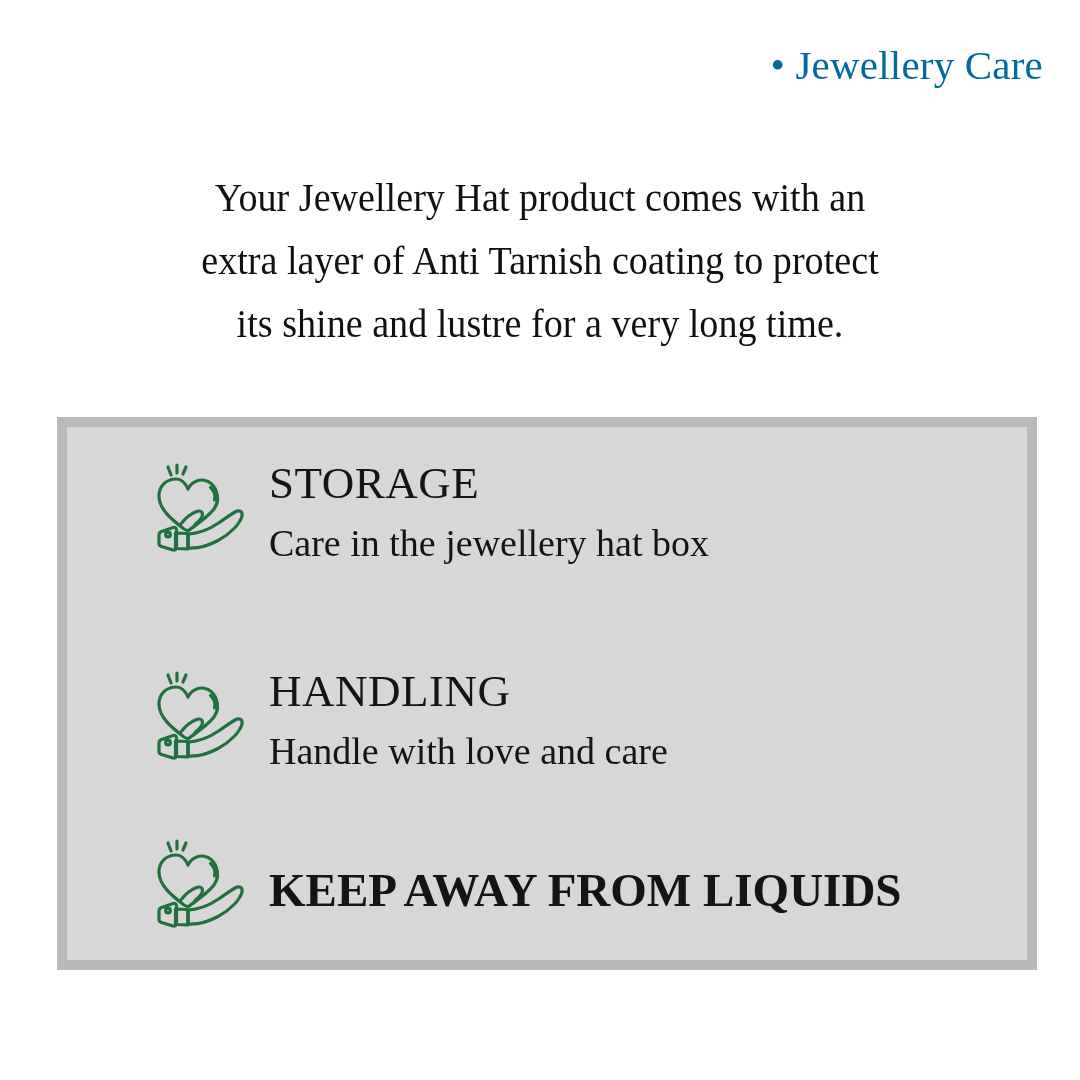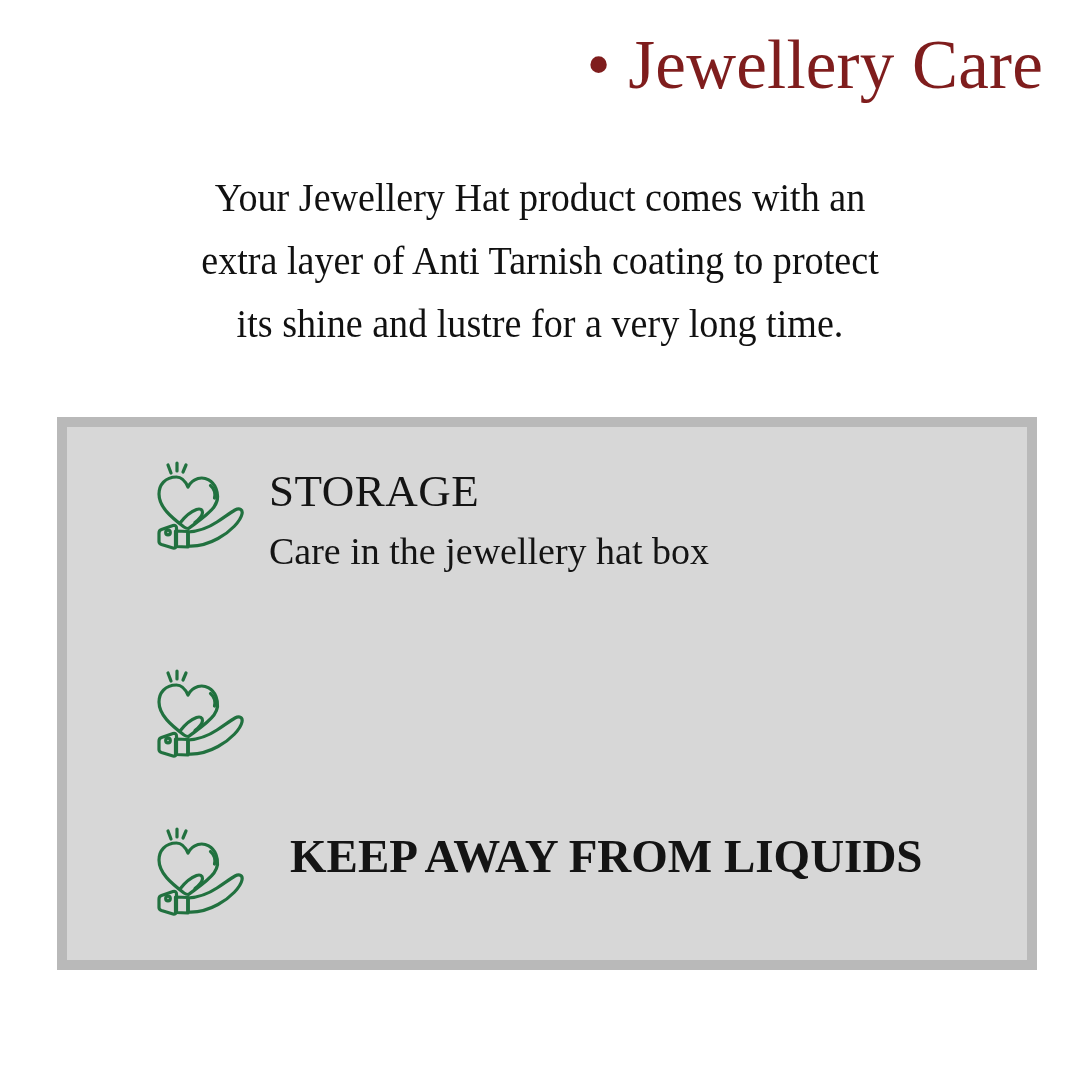--- a/index.html
+++ b/index.html
@@ -16,23 +16,23 @@
   }
 
   
   .page-title {
     position: absolute;
     top: 30px;
     left: 0;
     width: 1043px;
     text-align: right;
     font-family: "Liberation Serif", "DejaVu Serif", serif;
-    font-size: 69px;
+    font-size: 41px;
     line-height: 70px;
-    color: #7f1d1d;
+    color: #0369a1;
     letter-spacing: 0.2px;
     white-space: nowrap;
   }
 
   
   .intro {
     position: absolute;
     top: 166px;
     left: 70px;
     width: 940px;
@@ -60,26 +60,25 @@
 
   .care-list {
     position: relative;
     width: 100%;
     height: 100%;
   }
 
   .care-item {
     position: absolute;
     display: flex;
-    align-items: flex-start;
-    margin-top: 8px;
+    align-items: center;
   }
   .care-item.item-0 { left: 84px; top: 25px; }
   .care-item.item-1 { left: 84px; top: 233px; }
-  .care-item.item-2 { left: 84px; top: 391px; gap: 21px; }
+  .care-item.item-2 { left: 84px; top: 411px; }
 
   .care-icon {
     width: 100px;
     height: 100px;
     flex: 0 0 100px;
     margin-right: 18px;
   }
   .care-icon svg { display: block; width: 100px; height: 100px; }
 
   .care-text { padding-top: 4px; }
@@ -167,20 +166,26 @@
             <path d="M59.5 25.5 C63 28.5 64.5 33.5 63.5 38"></path>
             <path d="M29 63 C34 56.5 40 51.5 45.5 49.5 C49 48.2 51.5 49.5 51.5 52.5 C51.5 55.5 48.5 59 44 62.5"></path>
             <path d="M37 72 C45 71.5 57 68 66 62 C73 57.5 79.5 52.5 84 50 C88.5 47.5 92 49.5 91 54 C89.5 61 80 71.5 67 78.5 C57 84 46 86.5 37 86 Z"></path>
             <path d="M37 72 L37 86"></path>
             <path d="M24.5 71 L37 71.5 L37 87 L24.5 86.5 Z"></path>
             <path d="M10.5 69.5 L22 65.5 C24 64.8 25.5 66 25.5 68 L25.5 85 C25.5 87 24 88.5 22 88 L10.5 84.5 C9 84 8 83 8 81.5 L8 73 C8 71.5 9 70 10.5 69.5 Z"></path>
             <circle cx="17" cy="72.5" r="2.3"></circle>
           </g>
         </svg>
       </span>
+      <span class="care-text">
+        <span class="care-heading">HANDLING</span>
+        <span class="care-desc">
+          <span class="line">Handle with love and care</span>
+        </span>
+      </span>
     </div>
 
     <div class="care-item item-2">
       <span class="care-icon">
         <svg viewBox="0 0 100 100" xmlns="http://www.w3.org/2000/svg">
           <g fill="none" stroke="#21713f" stroke-width="3.2" stroke-linecap="round" stroke-linejoin="round">
             <path d="M20 13 L17 5"></path>
             <path d="M26 11 L26 3"></path>
             <path d="M32 12 L35 5"></path>
             <path d="M25.5 17 C14 17 8 25 8 34 C8 47 20 57 33 67 C34.5 68 36 68.6 37.5 68.5 C46 62 57 55 63 47 C67 41.5 67.5 35 65 28.5 C62 21 54.5 16.5 47 18.5 C42.5 19.8 39 23 37 27 C34.5 21.5 30.5 17 25.5 17 Z"></path>

